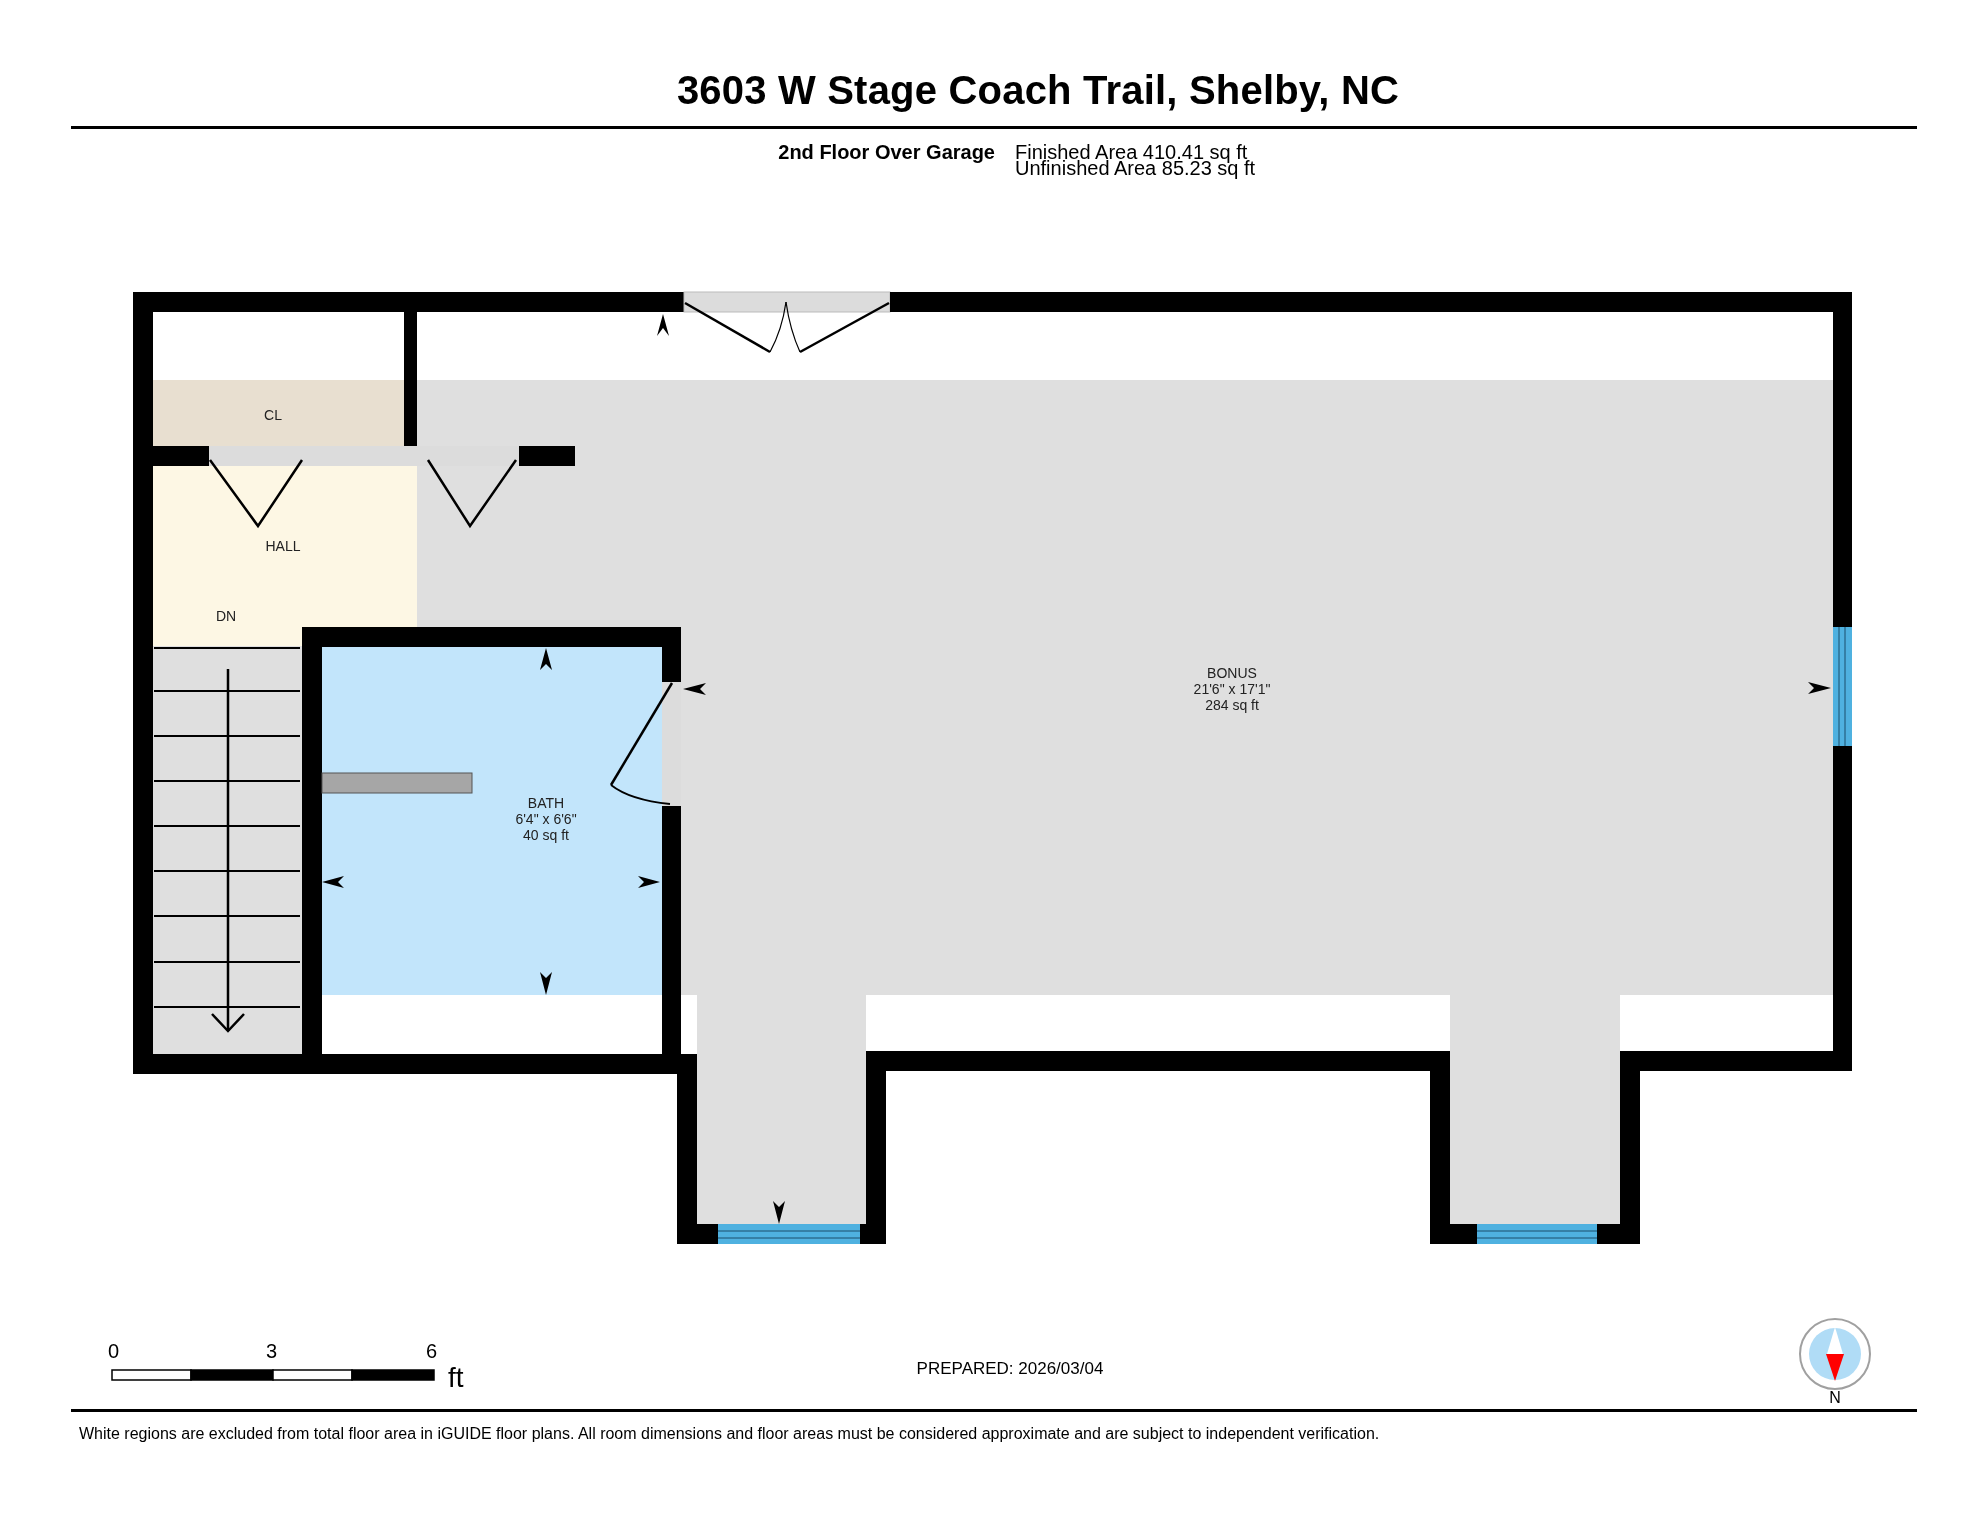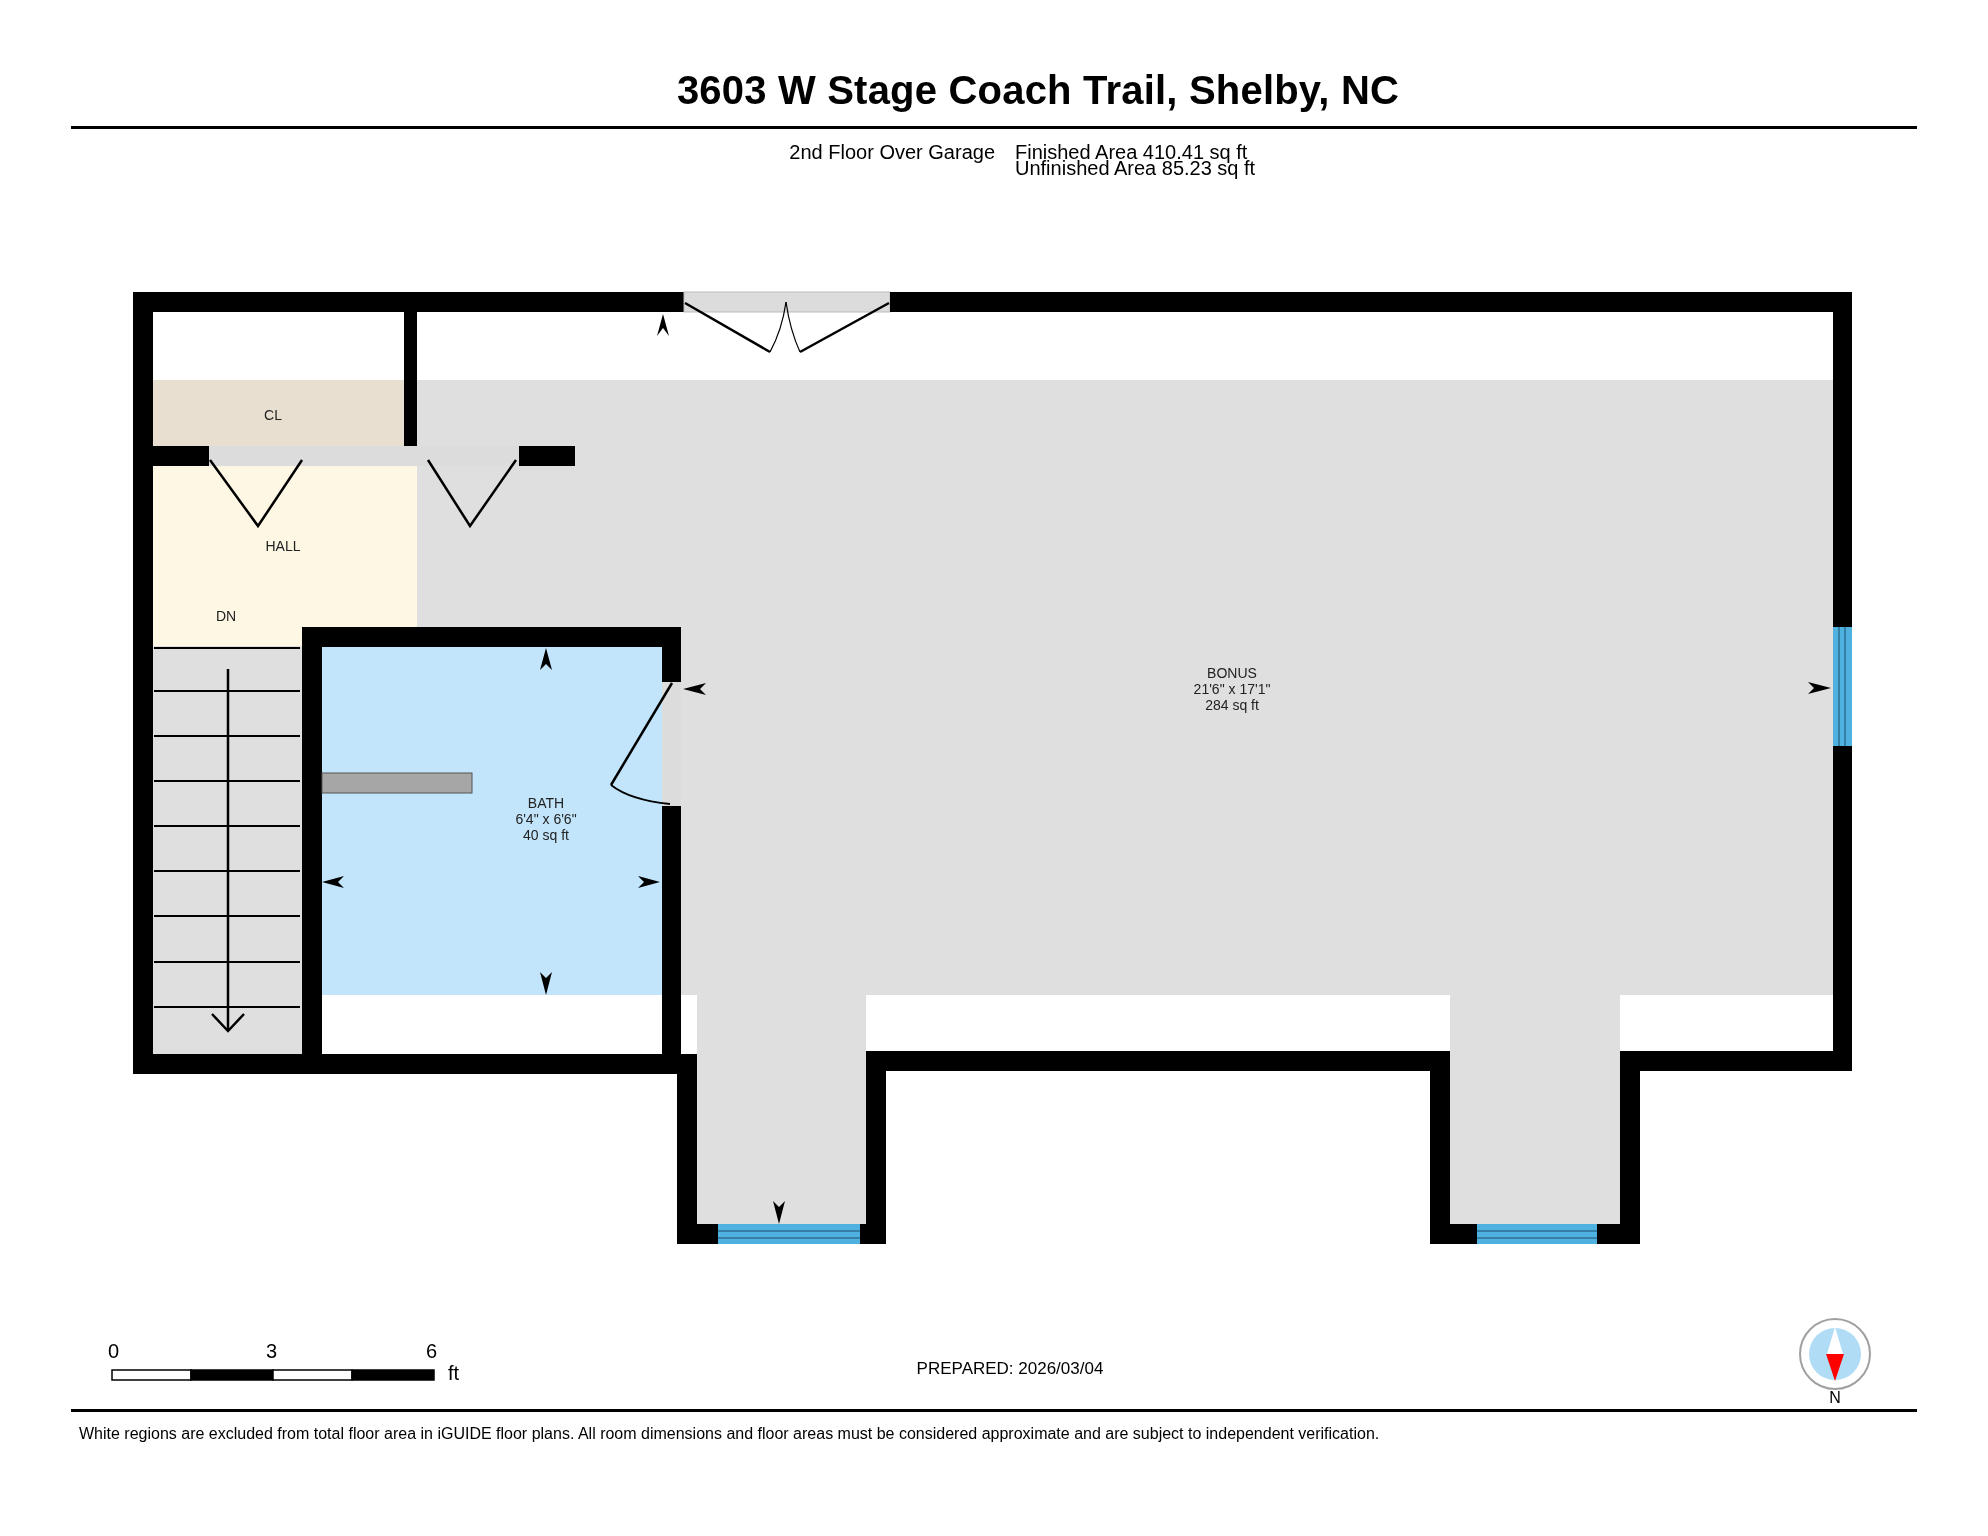--- a/index.html
+++ b/index.html
@@ -1,28 +1,28 @@
 <!DOCTYPE html>
 <html><head>
   <meta charset="utf-8">
   <style>
     html, body { margin: 0; padding: 0; background: #ffffff; }
     body { width: 1988px; height: 1536px; position: relative; overflow: hidden; font-family: "Liberation Sans", sans-serif; color: #000; }
     .title { position: absolute; left: 0; width: 1988px; top: 68px; text-align: center; font-size: 40px; font-weight: bold; letter-spacing: 0.2px; padding-left: 44px; }
     .rule { position: absolute; left: 71px; width: 1846px; height: 3px; background: #000; }
     .rule.top { top: 126px; }
     .rule.bottom { top: 1409px; }
-    .floor-name { position: absolute; left: 0; width: 995px; text-align: right; top: 141px; font-size: 20px; font-weight: normal; }
+    .floor-name { position: absolute; left: 0; width: 995px; text-align: right; top: 141px; font-size: 20px; font-weight: bold; }
     .area-line { position: absolute; left: 1015px; font-size: 20px; }
     .area-line.finished { top: 141px; }
     .area-line.unfinished { top: 157px; }
     svg.plan { position: absolute; left: 0; top: 0; }
     .room-label { font-family: "Liberation Sans", sans-serif; font-size: 14px; fill: #222; text-anchor: middle; }
     .scale-num { position: absolute; top: 1340px; font-size: 20px; }
-    .scale-unit { position: absolute; left: 448px; top: 1362px; font-size: 20px; }
+    .scale-unit { position: absolute; left: 448px; top: 1362px; font-size: 28px; }
     .prepared { position: absolute; left: 0; width: 1988px; text-align: center; top: 1359px; font-size: 17px; padding-left: 16px; }
     .prepared span { position: relative; left: 0; }
     .north { position: absolute; left: 1820px; top: 1389px; width: 30px; text-align: center; font-size: 16px; }
     .disclaimer { position: absolute; left: 79px; top: 1425px; font-size: 16px; }
   </style>
 </head>
 <body>
 
 <div class="title">3603 W Stage Coach Trail, Shelby, NC</div>
 <div class="rule top"></div>

